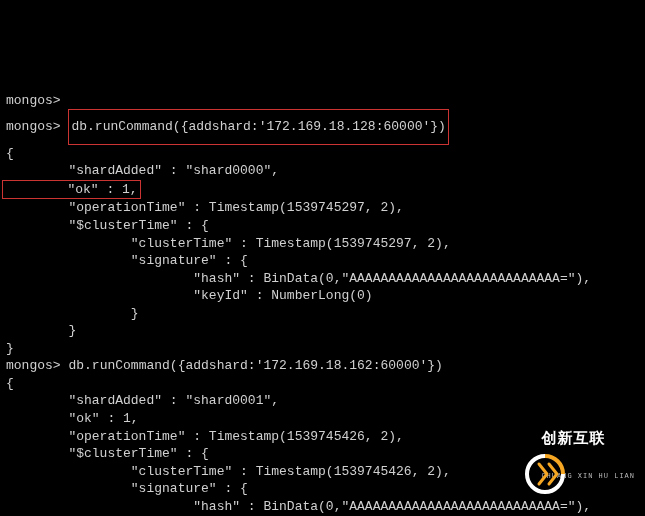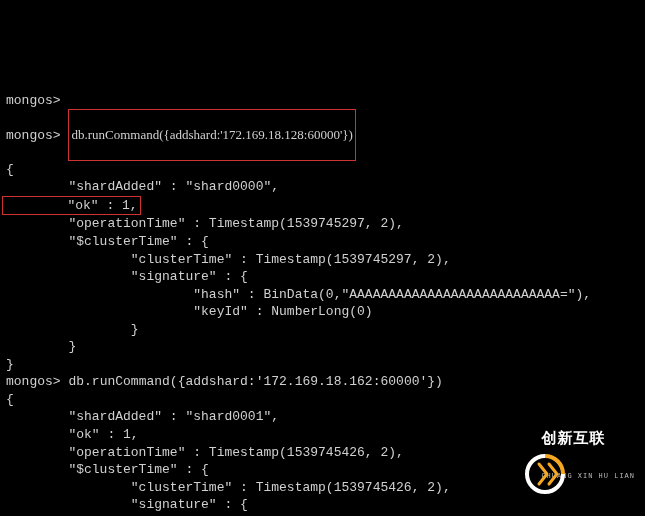--- a/index.html
+++ b/index.html
@@ -16,22 +16,21 @@
       width: 645px;
       height: 516px;
       overflow: hidden;
       position: relative;
       white-space: pre;
       padding: 4px 6px;
     }
     .cmd-box {
       border: 1px solid #cc3333;
       display: inline-block;
-      padding: 16px 2px;
-      font-family: Liberation Serif, serif;
+      padding: 8px 2px;
     }
     .ok-box {
       border: 1px solid #cc3333;
       display: inline-block;
       padding: 0 2px;
       margin-left: -4px;
     }
     .logo {
       position: absolute;
       right: 10px;

